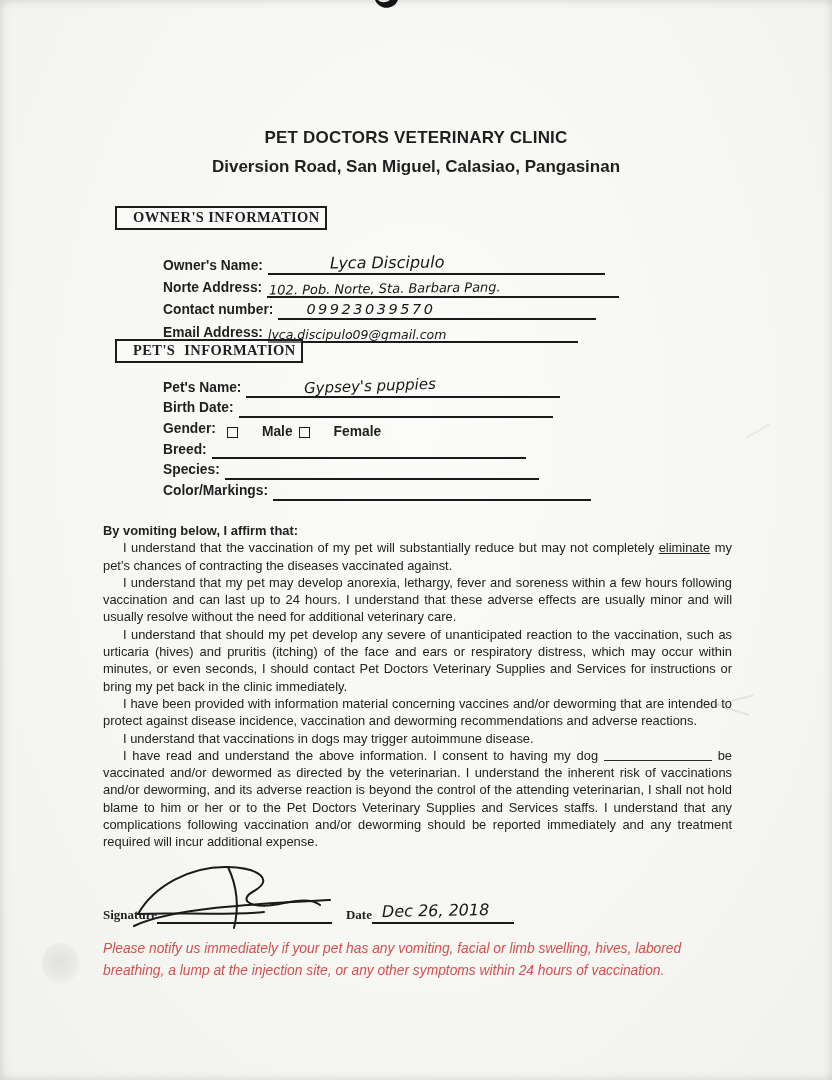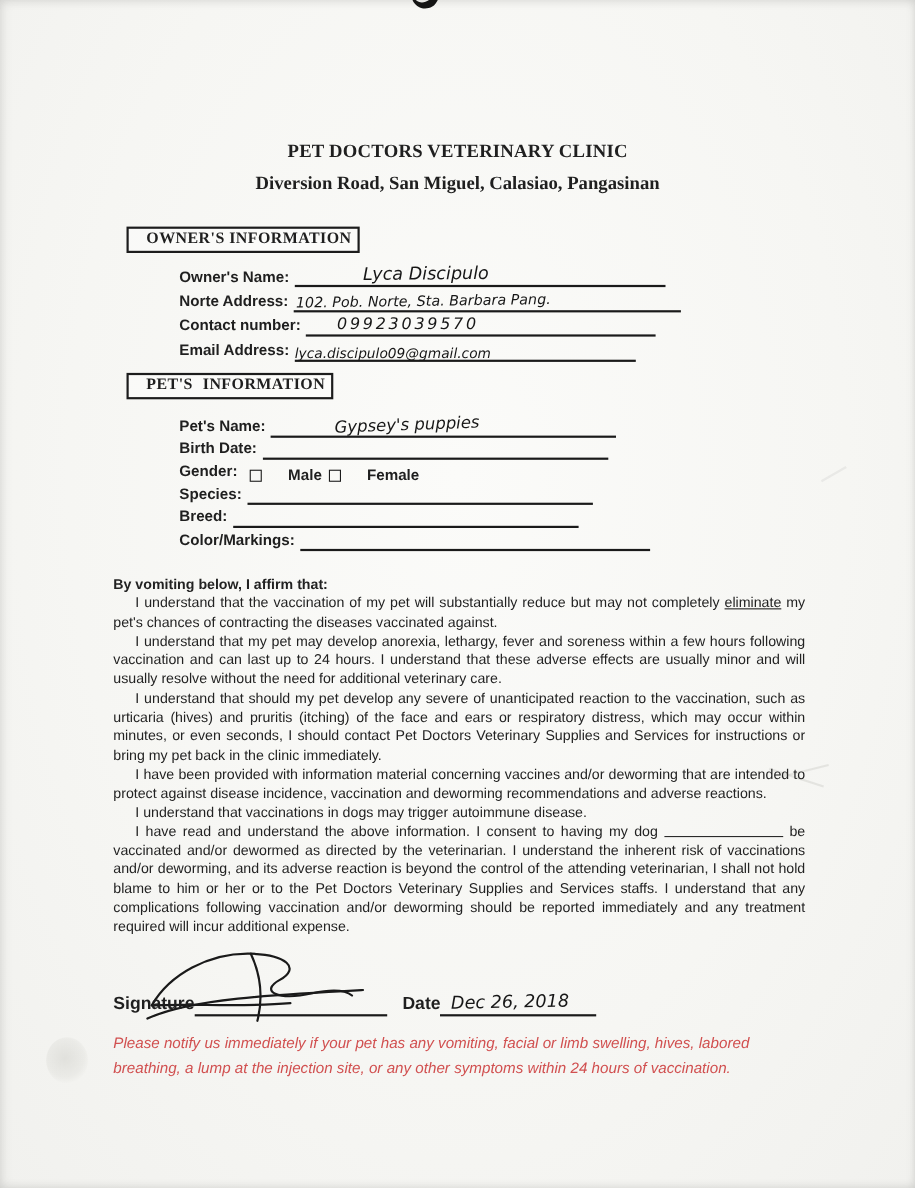--- a/index.html
+++ b/index.html
@@ -23,37 +23,37 @@
   .paper-stain{
     position:absolute;left:42px;top:943px;width:38px;height:42px;border-radius:50%;
     background:radial-gradient(circle at 45% 45%, rgba(140,140,130,0.18) 0%, rgba(160,160,150,0.10) 55%, rgba(160,160,150,0) 75%);
   }
   .crease{position:absolute;background:rgba(120,120,115,0.14);}
   .crease-a{left:698px;top:706px;width:52px;height:2px;transform:rotate(18deg);}
   .crease-b{left:708px;top:700px;width:46px;height:2px;transform:rotate(-14deg);}
   .crease-c{left:745px;top:430px;width:26px;height:2px;transform:rotate(-30deg);background:rgba(120,120,115,0.10);}
 
   
-  .header{position:absolute;top:128px;left:0;width:100%;text-align:center;font-family:Liberation Serif, serif;}
+  .header{position:absolute;top:128px;left:0;width:100%;text-align:center;}
   .title{font-size:17px;font-weight:bold;letter-spacing:0.2px;}
   .subtitle{font-size:17px;font-weight:bold;margin-top:9px;}
 
   
   .section-heading{
     position:absolute;left:115px;display:inline-block;
     font-family:"Liberation Serif", serif;font-weight:bold;font-size:14.5px;
     letter-spacing:0.4px;border:2px solid #1c1c1c;padding:1px 5px 2px 16px;
     background:rgba(255,255,255,0.4);
   }
   .owner-heading{top:206px;}
   .pet-heading{top:339px;word-spacing:5px;}
 
   
   .fields{position:absolute;left:163px;}
-  .owner-fields{top:239px;}
+  .owner-fields{top:253px;}
   .pet-fields{top:377px;}
   .field-row{display:flex;align-items:flex-end;}
   .owner-fields .field-row{height:22.4px;}
   .pet-fields .field-row{height:20.6px;}
   .field-label{font-weight:bold;font-size:13.8px;white-space:nowrap;padding-right:5px;line-height:1;padding-bottom:3px;}
   .fill-line{border-bottom:2px solid #1a1a1a;position:relative;height:100%;}
   .w340{width:337px;} .w352{width:352px;} .w322{width:318px;} .w314{width:310px;}
   .wpet{width:314px;}
 
   .handwriting{
@@ -82,21 +82,21 @@
   .affirm-heading{font-weight:bold;}
   .affirm p{margin:0;text-indent:20px;}
   .u{text-decoration:underline;}
   .inline-blank{
     display:inline-block;width:108px;border-bottom:1.5px solid #2a2a2a;
     transform:translateY(1px);
   }
 
   
   .sig-block{position:absolute;left:103px;top:898px;display:flex;align-items:flex-end;height:26px;}
-  .sig-label{font-weight:bold;font-size:16px;line-height:1;padding-bottom:3px;}
+  .sig-label{font-weight:bold;font-size:13px;line-height:1;padding-bottom:3px;font-family:Liberation Serif, serif;}
   .sig-line{border-bottom:2px solid #1a1a1a;height:100%;position:relative;}
   .sig-line-sig{width:175px;margin-right:14px;}
   .sig-line-date{width:142px;}
   .date-label{margin-left:0;}
   .signature-svg{position:absolute;left:132px;top:860px;pointer-events:none;}
 
   
   .note{
     position:absolute;left:103px;top:938px;width:628px;
     font-style:italic;font-size:13.8px;line-height:22px;color:#d15050;
@@ -163,25 +163,25 @@
       <span class="fill-line wpet"></span>
     </div>
     <div class="field-row">
       <span class="field-label">Gender:</span>
       <span class="cbox"></span>
       <span class="gender-opt">Male</span>
       <span class="cbox"></span>
       <span class="gender-opt">Female</span>
     </div>
     <div class="field-row">
+      <span class="field-label">Breed:</span>
+      <span class="fill-line wpet"></span>
+    </div>
+    <div class="field-row">
       <span class="field-label">Species:</span>
-      <span class="fill-line wpet"></span>
-    </div>
-    <div class="field-row">
-      <span class="field-label">Breed:</span>
       <span class="fill-line wpet"></span>
     </div>
     <div class="field-row">
       <span class="field-label">Color/Markings:</span>
       <span class="fill-line w322"></span>
     </div>
   </div>
 
   <div class="affirm">
     <div class="affirm-heading">By vomiting below, I affirm that:</div>

